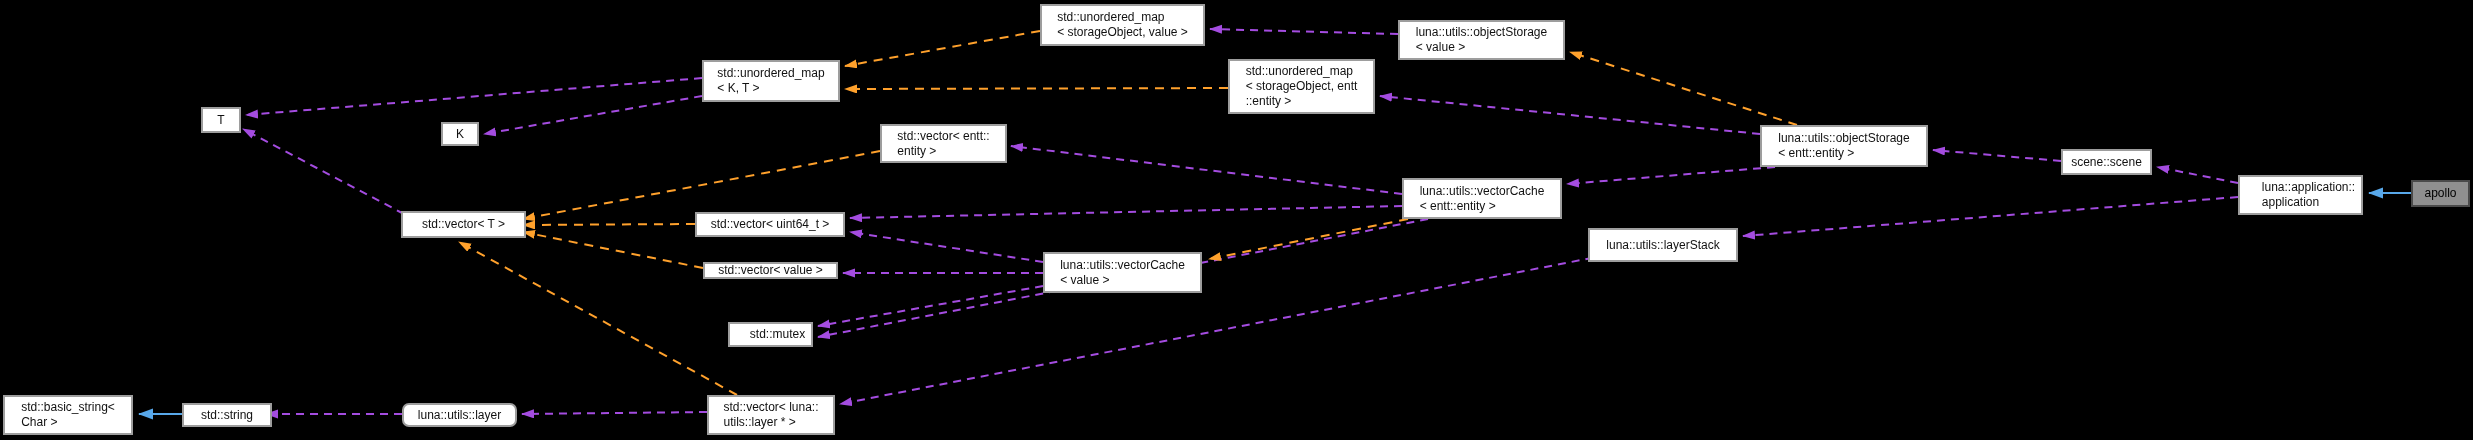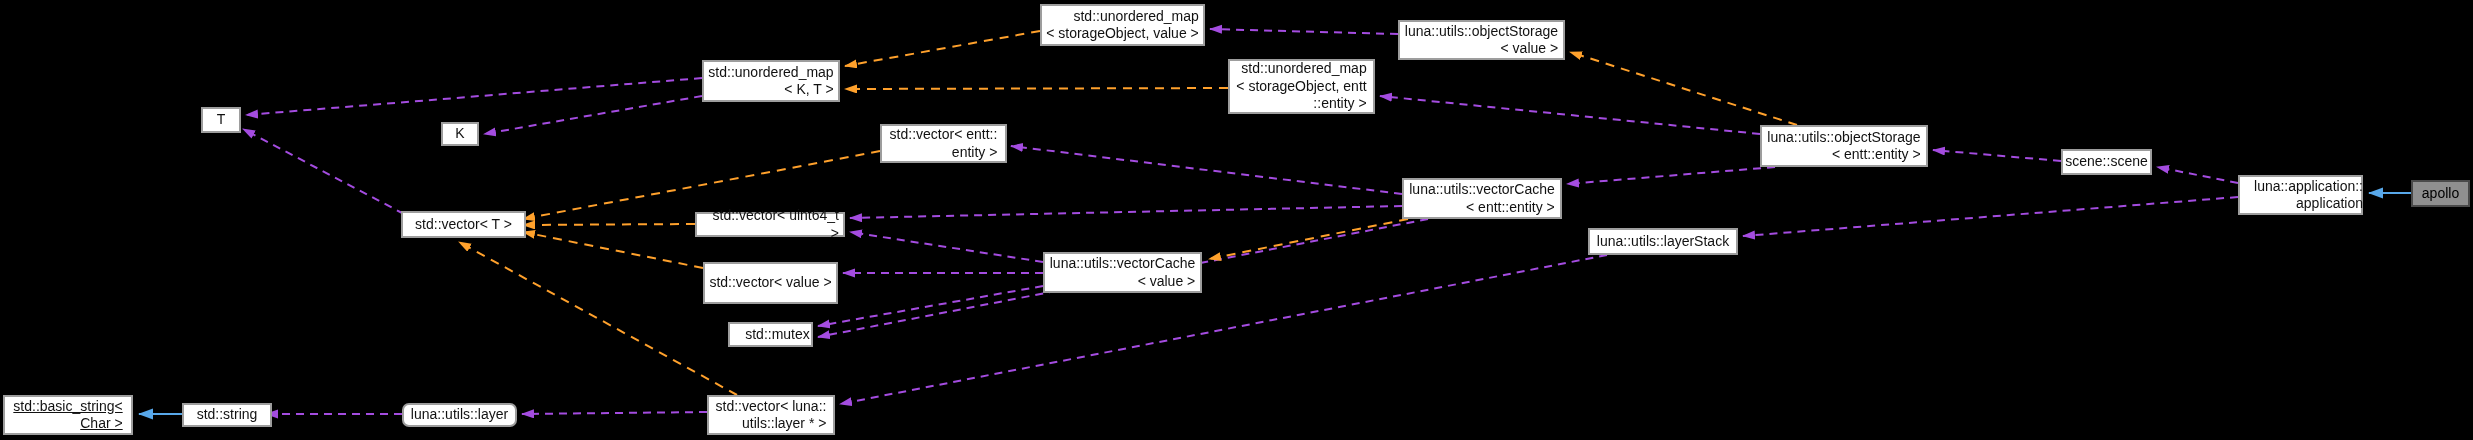--- a/index.html
+++ b/index.html
@@ -24,26 +24,26 @@
   .edge { fill: none; stroke-width: 2px; }
   .edge-usage       { stroke: var(--c-usage); stroke-dasharray: 8 6; }
   .edge-template    { stroke: var(--c-template); stroke-dasharray: 9 7; }
   .edge-inheritance { stroke: var(--c-inheritance); }
   .node {
     position: absolute;
     box-sizing: border-box;
     background: var(--c-node-fill, #fff);
     border: 2px solid var(--c-node-border, #9d9d9d);
     color: #111;
-    font-size: 14px;
+    font-size: 12px;
     line-height: 1.25;
     display: flex;
     align-items: center;
     justify-content: center;
-    text-align: right;
+    text-align: left;
     white-space: pre-line;
     padding: 1px 4px;
     cursor: pointer;
   }
   .node.main {
     background: var(--c-main-fill, #8f8f8f);
     border-color: var(--c-main-border, #4a4a4a);
     color: #000;
   }
 </style>
@@ -113,23 +113,23 @@
       <div class="node" style="left: 2061px; top: 149px; width: 91px; height: 26px;">scene::scene</div>
       <div class="node" style="left: 2238px; top: 175px; width: 125px; height: 40px; padding-left: 20px;">luna::application::
 application</div>
       <div class="node main" style="left: 2411px; top: 180px; width: 59px; height: 27px;">apollo</div>
       <div class="node" style="left: 401px; top: 211px; width: 125px; height: 27px;">std::vector&lt; T &gt;</div>
       <div class="node" style="left: 695px; top: 212px; width: 150px; height: 25px;">std::vector&lt; uint64_t &gt;</div>
       <div class="node" style="left: 1402px; top: 178px; width: 160px; height: 41px;">luna::utils::vectorCache
 &lt; entt::entity &gt;</div>
       <div class="node" style="left: 1043px; top: 252px; width: 159px; height: 41px;">luna::utils::vectorCache
 &lt; value &gt;</div>
-      <div class="node" style="left: 703px; top: 262px; width: 135px; height: 42px;">std::vector&lt; value &gt;</div>
+      <div class="node" style="left: 703px; top: 262px; width: 135px; height: 17px;">std::vector&lt; value &gt;</div>
       <div class="node" style="left: 728px; top: 322px; width: 85px; height: 25px; padding-left: 18px;">std::mutex</div>
-      <div class="node" style="left: 1588px; top: 228px; width: 150px; height: 27px;">luna::utils::layerStack</div>
-      <div class="node" style="left: 3px; top: 395px; width: 130px; height: 40px; text-decoration: underline;">std::basic_string&lt;
+      <div class="node" style="left: 1588px; top: 228px; width: 150px; height: 34px;">luna::utils::layerStack</div>
+      <div class="node" style="left: 3px; top: 395px; width: 130px; height: 40px;">std::basic_string&lt;
 Char &gt;</div>
       <div class="node" style="left: 182px; top: 403px; width: 90px; height: 24px;">std::string</div>
       <div class="node" style="left: 402px; top: 403px; width: 115px; height: 24px; border-radius: 7px;">luna::utils::layer</div>
       <div class="node" style="left: 707px; top: 395px; width: 128px; height: 40px;">std::vector&lt; luna::
 utils::layer * &gt;</div>
     </div>
 </div>
 
 </body></html>

